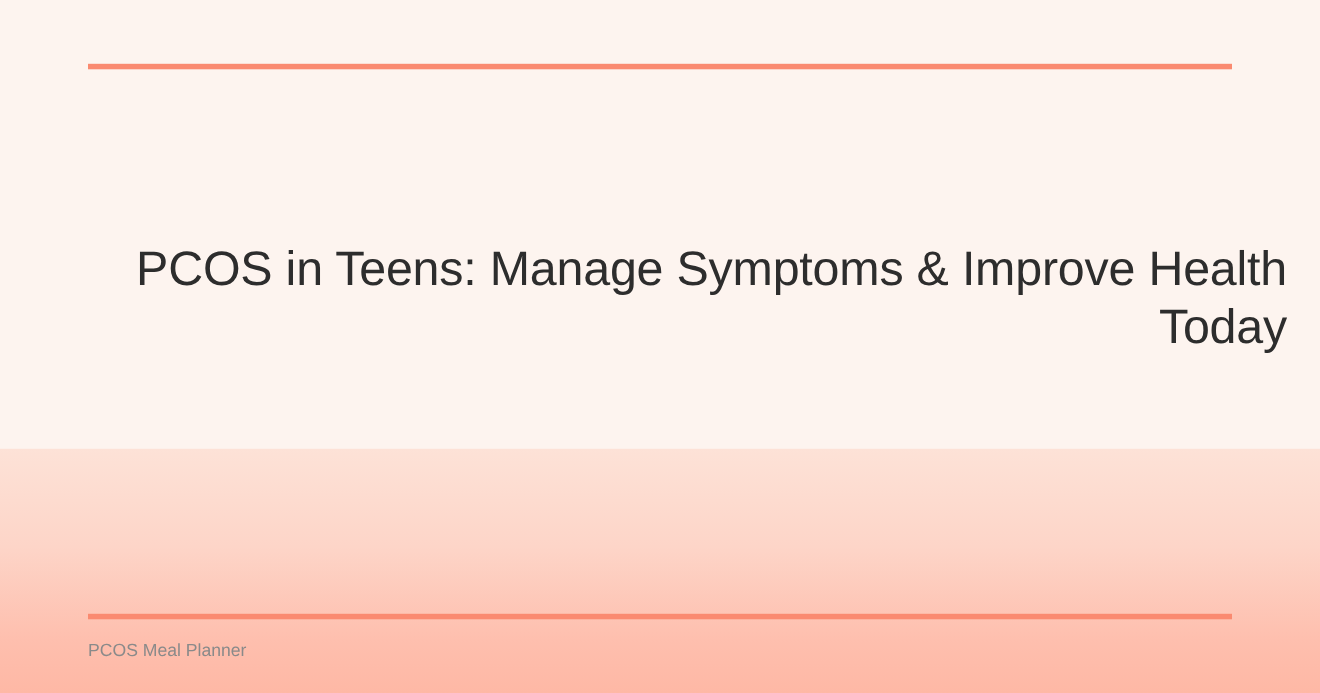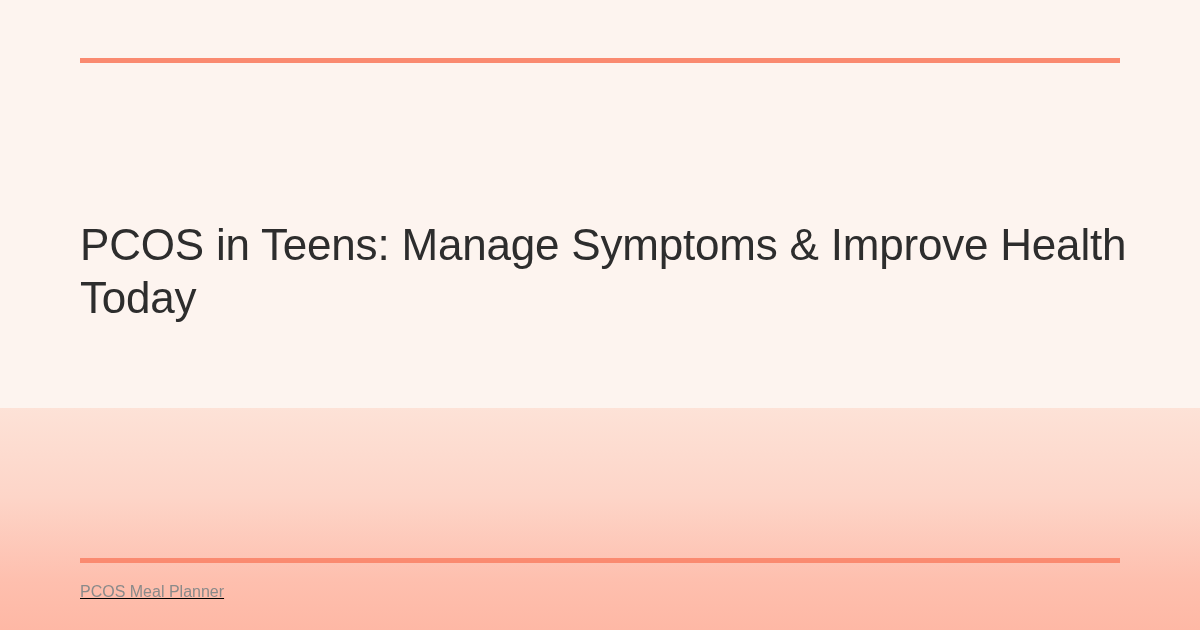--- a/index.html
+++ b/index.html
@@ -1,16 +1,16 @@
 <!DOCTYPE html>
 <html><head>
 <meta charset="utf-8">
 <title>PCOS in Teens</title>
 <style>
-  * { margin: 0; padding: 0; box-sizing: border-box; }
+  * { margin: 0; padding: 0; box-sizing: border-box; text-align: right; }
 
   html, body {
     width: 1200px;
     height: 630px;
     overflow: hidden;
   }
 
   body {
     font-family: "Liberation Sans", sans-serif;
     background: #fdf4ef;
@@ -74,21 +74,20 @@
   
   .footer {
     position: absolute;
     left: 80px;
     top: 578px;
     width: 1040px;
     height: 28px;
     display: flex;
     align-items: center;
     justify-content: space-between;
-    text-decoration: underline;
   }
 
   .footer-brand,
   .footer-domain {
     font-size: 16px;
     font-weight: 400;
     color: #8a8a8a;
     line-height: 28px;
     white-space: nowrap;
   }

